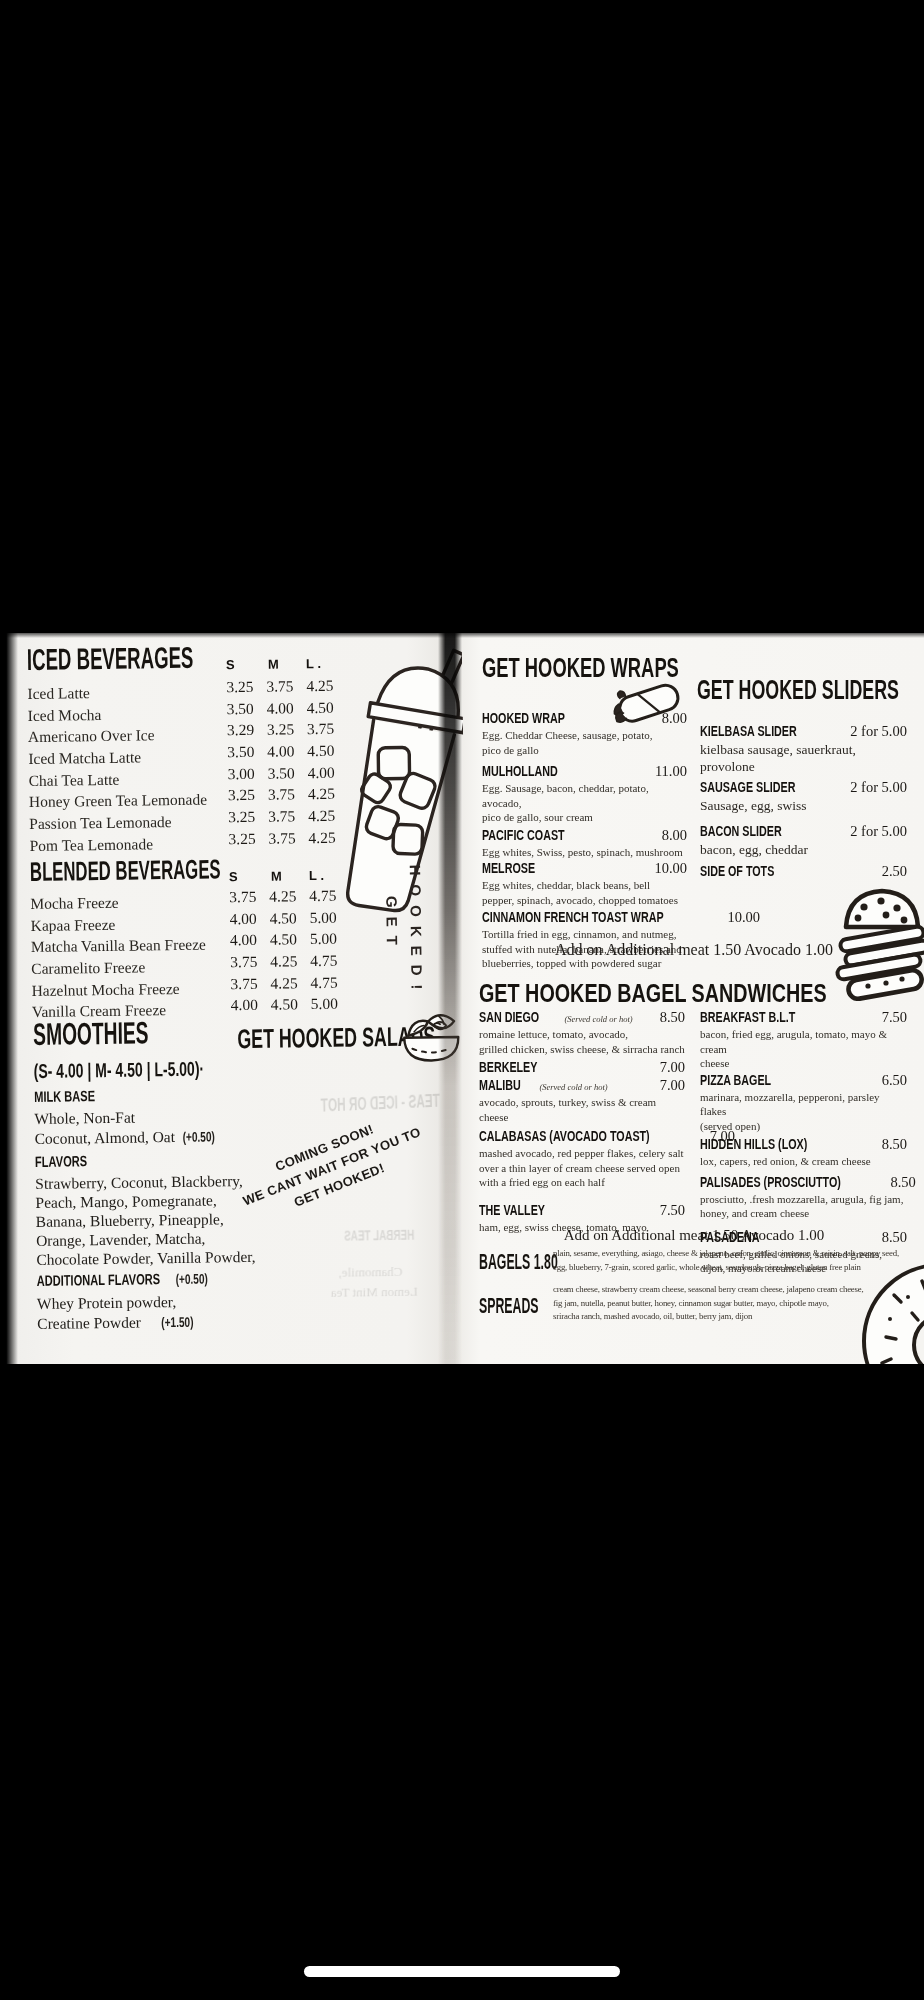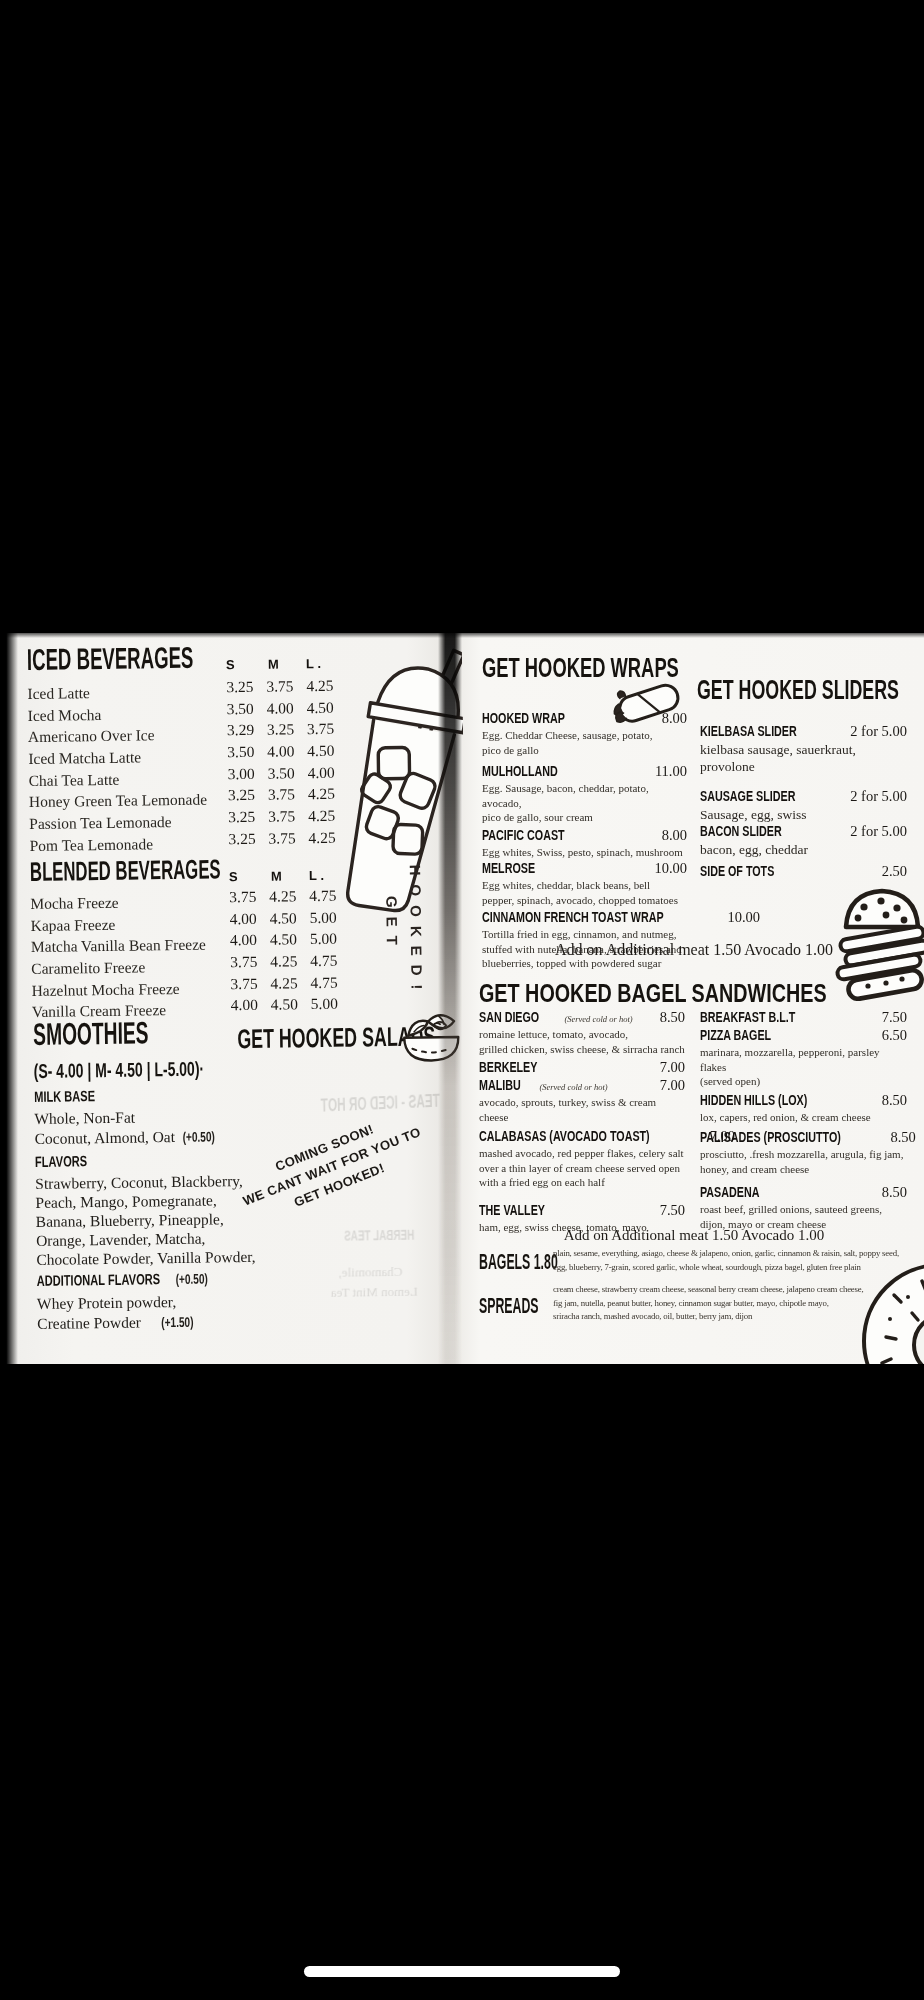--- a/index.html
+++ b/index.html
@@ -276,29 +276,29 @@
 stuffed with nutella, banana,  strawberries and
 blueberries, topped with powdered sugar</div>
       </div>
     </div>
     <div class="abs addline" style="left:482px;top:308px;width:424px;font-size:16px">Add on Additional meat 1.50   Avocado 1.00</div>
 
     <div class="abs" style="left:697px;top:44px">
       <div class="cond" style="font-size:27px;transform:scaleX(.66)">GET HOOKED SLIDERS</div>
     </div>
     <div class="abs" style="left:700px;top:90px;width:207px">
-      <div style="margin-bottom:13px">
+      <div style="margin-bottom:4px">
         <div class="namerow">
             <span class="itname">KIELBASA SLIDER</span>
             <span class="itprice">2 for 5.00</span>
           </div>
         <div class="sdesc">kielbasa sausage, sauerkraut,
 provolone</div>
       </div>
-      <div style="margin-bottom:0">
+      <div style="margin-bottom:9px">
         <div class="namerow">
             <span class="itname">SAUSAGE SLIDER</span>
             <span class="itprice">2 for 5.00</span>
           </div>
         <div class="sdesc">Sausage, egg, swiss</div>
       </div>
       <div style="margin-bottom:5px">
         <div class="namerow">
             <span class="itname">BACON SLIDER</span>
             <span class="itprice">2 for 5.00</span>
@@ -380,20 +380,22 @@
         <div class="idesc">ham, egg, swiss cheese, tomato, mayo</div>
       </div>
     </div>
 
     <div class="abs" style="left:700px;top:376px;width:207px">
       <div style="margin-bottom:1px">
         <div class="namerow">
             <span class="itname">BREAKFAST B.L.T</span>
             <span class="itprice">7.50</span>
           </div>
+        <div class="idesc">bacon, fried egg, arugula, tomato, mayo &amp; cream
+cheese</div>
       </div>
       <div style="margin-bottom:3px">
         <div class="namerow">
             <span class="itname">PIZZA BAGEL</span>
             <span class="itprice">6.50</span>
           </div>
         <div class="idesc">marinara, mozzarella, pepperoni, parsley flakes
 (served open)</div>
       </div>
       <div style="margin-bottom:5px">

